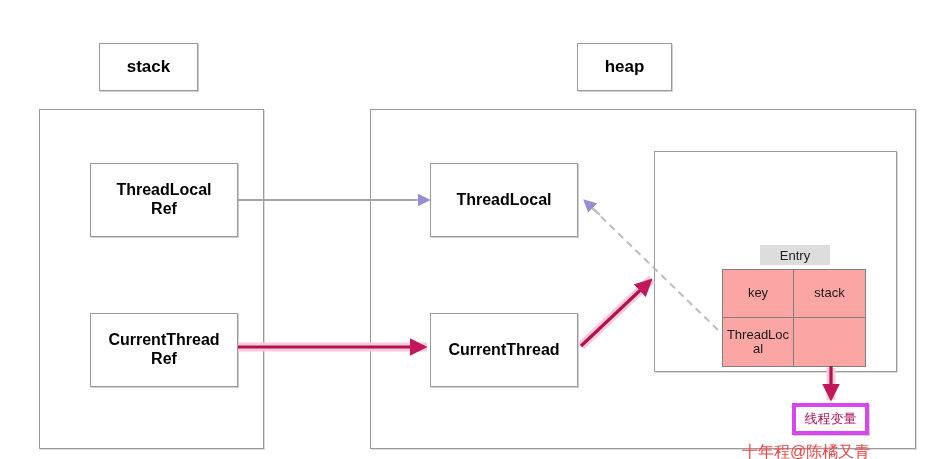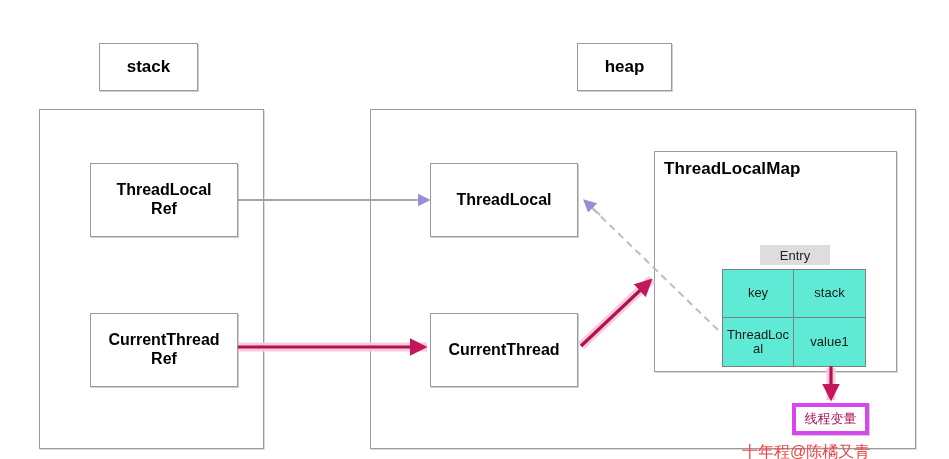--- a/index.html
+++ b/index.html
@@ -67,21 +67,21 @@
   #entry-label{
     position:absolute;left:760px;top:231px;width:70px;height:20px;
     background:#dddddd;color:#222;font-size:13px;
     display:flex;align-items:center;justify-content:center;
     box-sizing:border-box;
   }
   #entry-table{
     position:absolute;left:722px;top:255px;width:144px;height:98px;
     box-sizing:border-box;
     border:1px solid #808080;
-    background:#5eead4;
+    background:#fca5a5;
     display:grid;
     grid-template-columns:1fr 1fr;
     grid-template-rows:1fr 1fr;
   }
   #entry-table .cell{
     box-sizing:border-box;
     display:flex;align-items:center;justify-content:center;
     text-align:center;
     font-size:13px;color:#1a1a1a;
     line-height:1.1;
@@ -139,28 +139,26 @@
   </div>
 
   <div class="box" id="threadlocal-obj">
     <span>ThreadLocal</span>
   </div>
   <div class="box" id="currentthread-obj">
     <span>CurrentThread</span>
   </div>
 
   <div id="tlm-region"></div>
-  <div id="tlm-title">ThreadLocalMap</div>
 
   <div id="entry-label">Entry</div>
   <div id="entry-table">
     <div class="cell c0">key</div>
     <div class="cell c1">stack</div>
     <div class="cell c2">ThreadLocal</div>
-    <div class="cell c3">value1</div>
   </div>
 
   <div class="box" id="var-box">
     <span>线程变量</span>
   </div>
 
   <div id="watermark">十年程@陈橘又青</div>
 
   <svg width="949" height="459">
     <defs>

